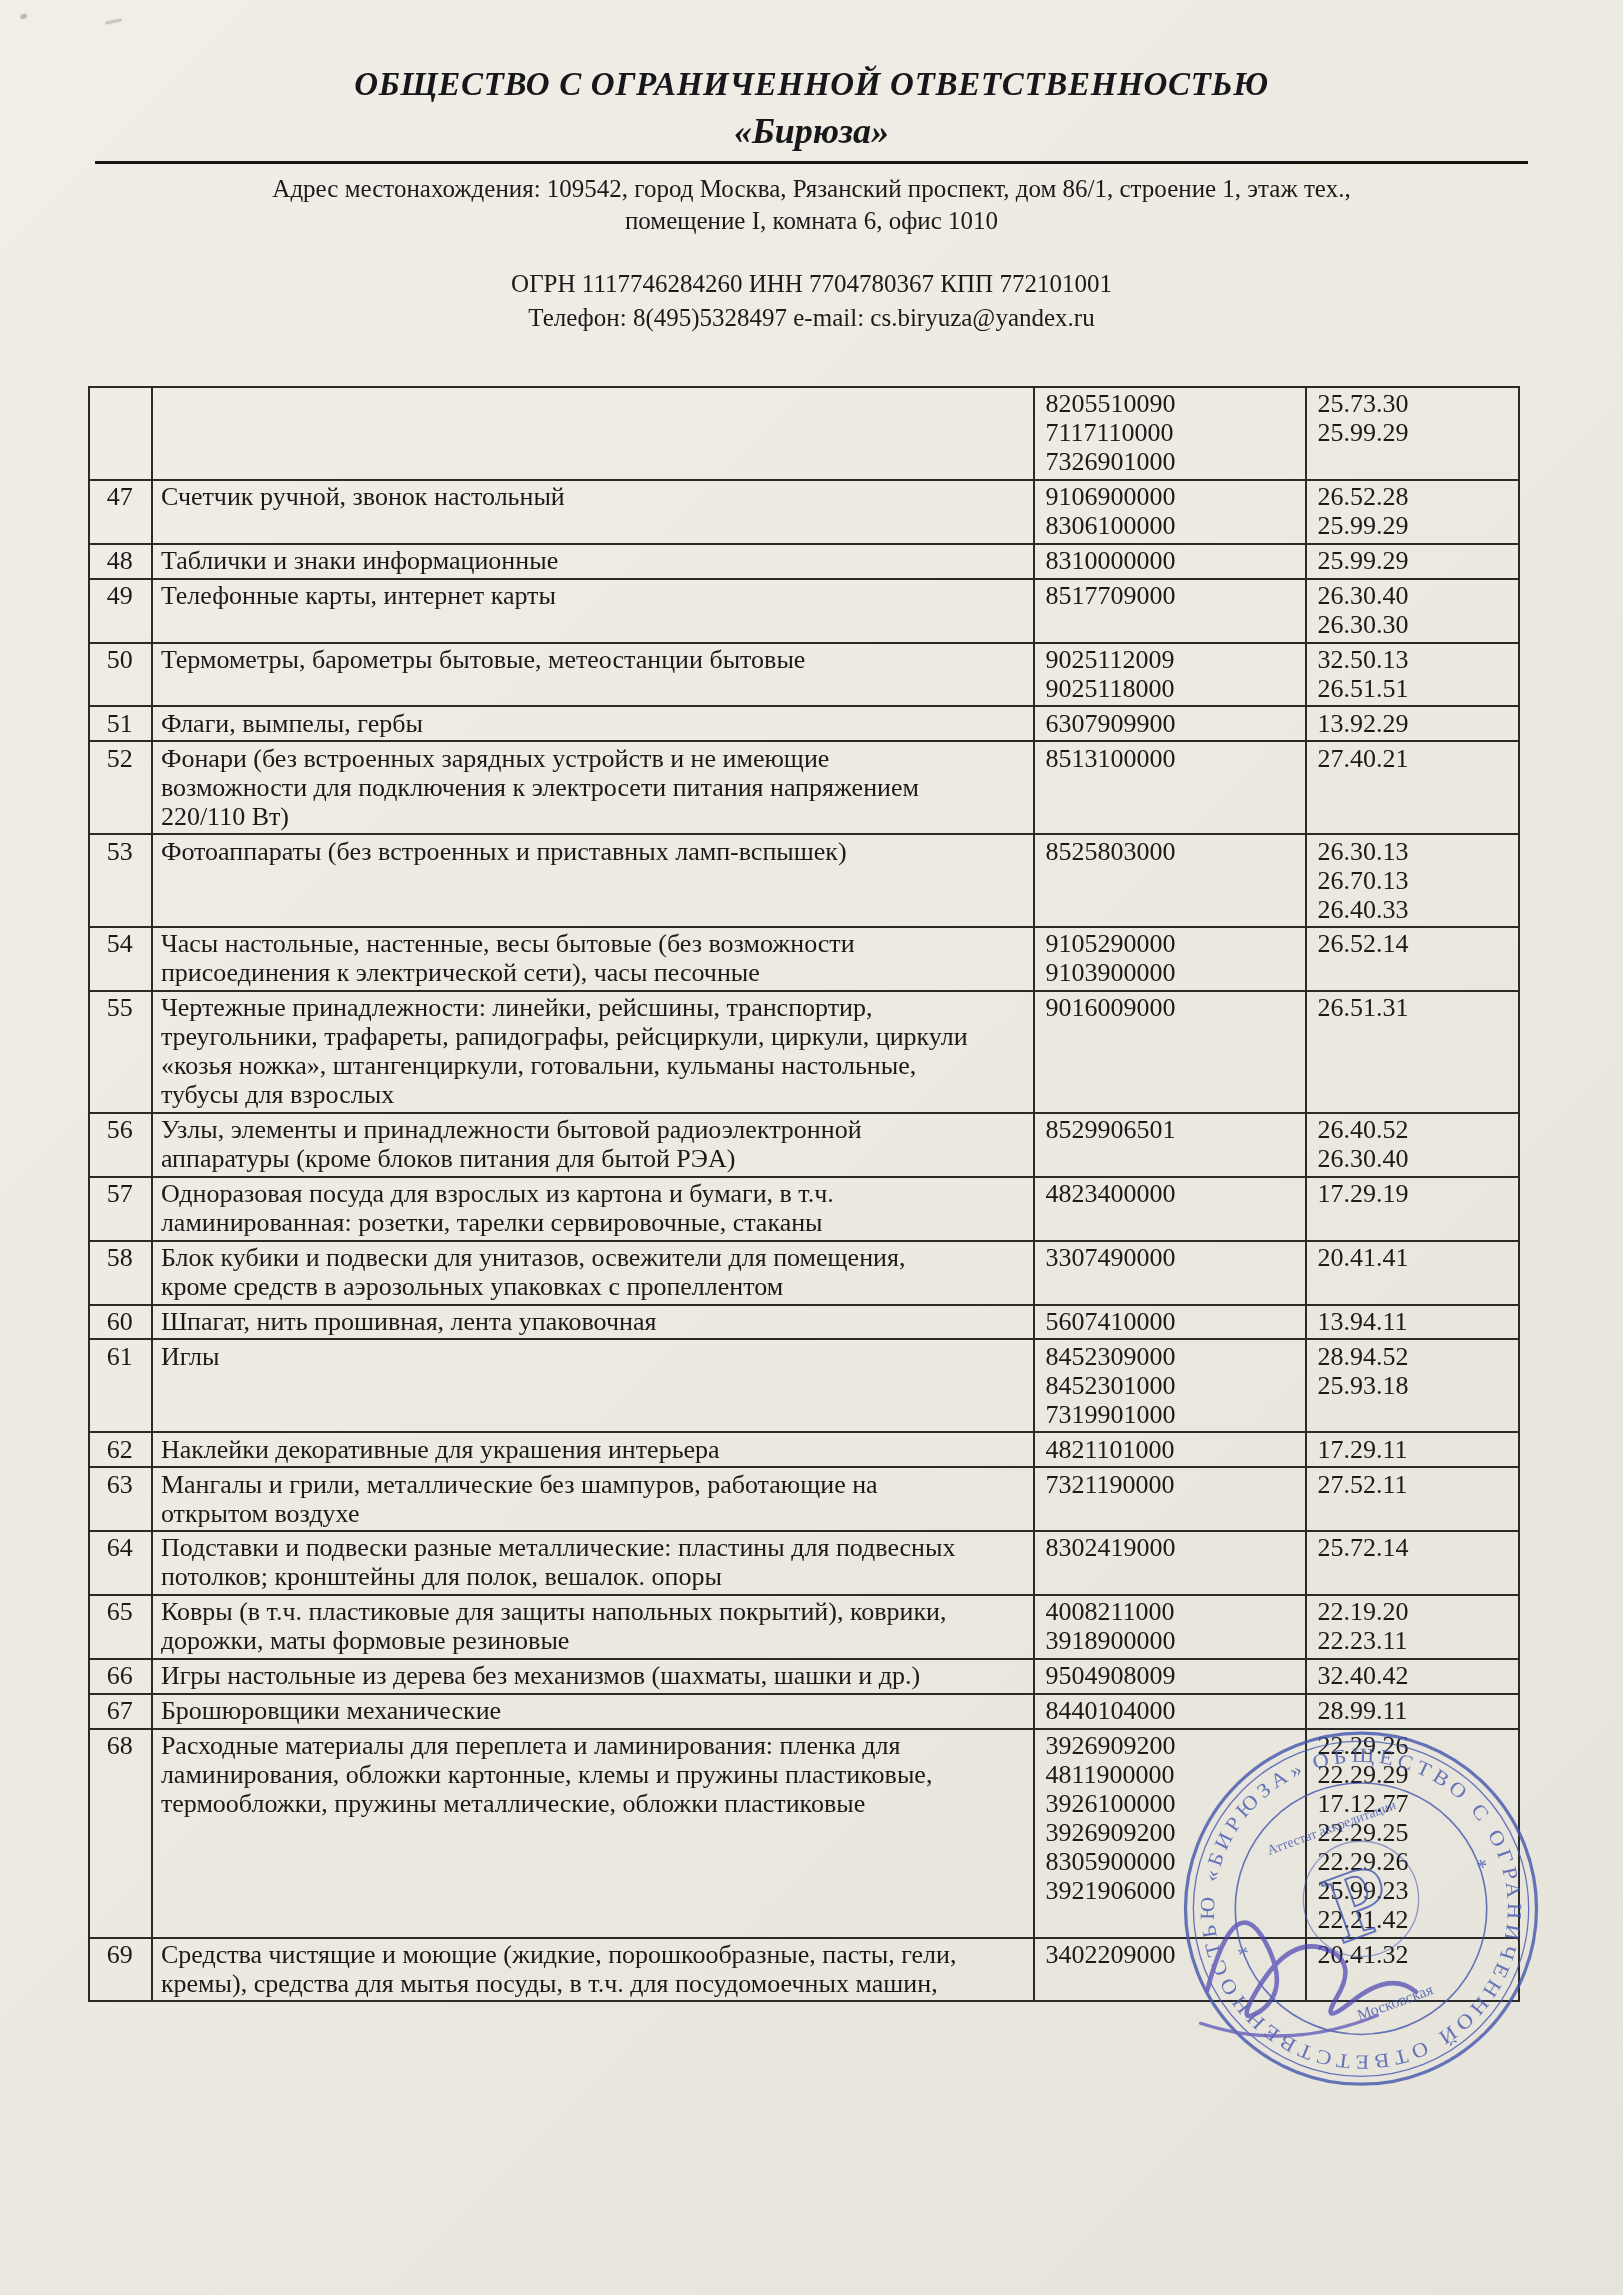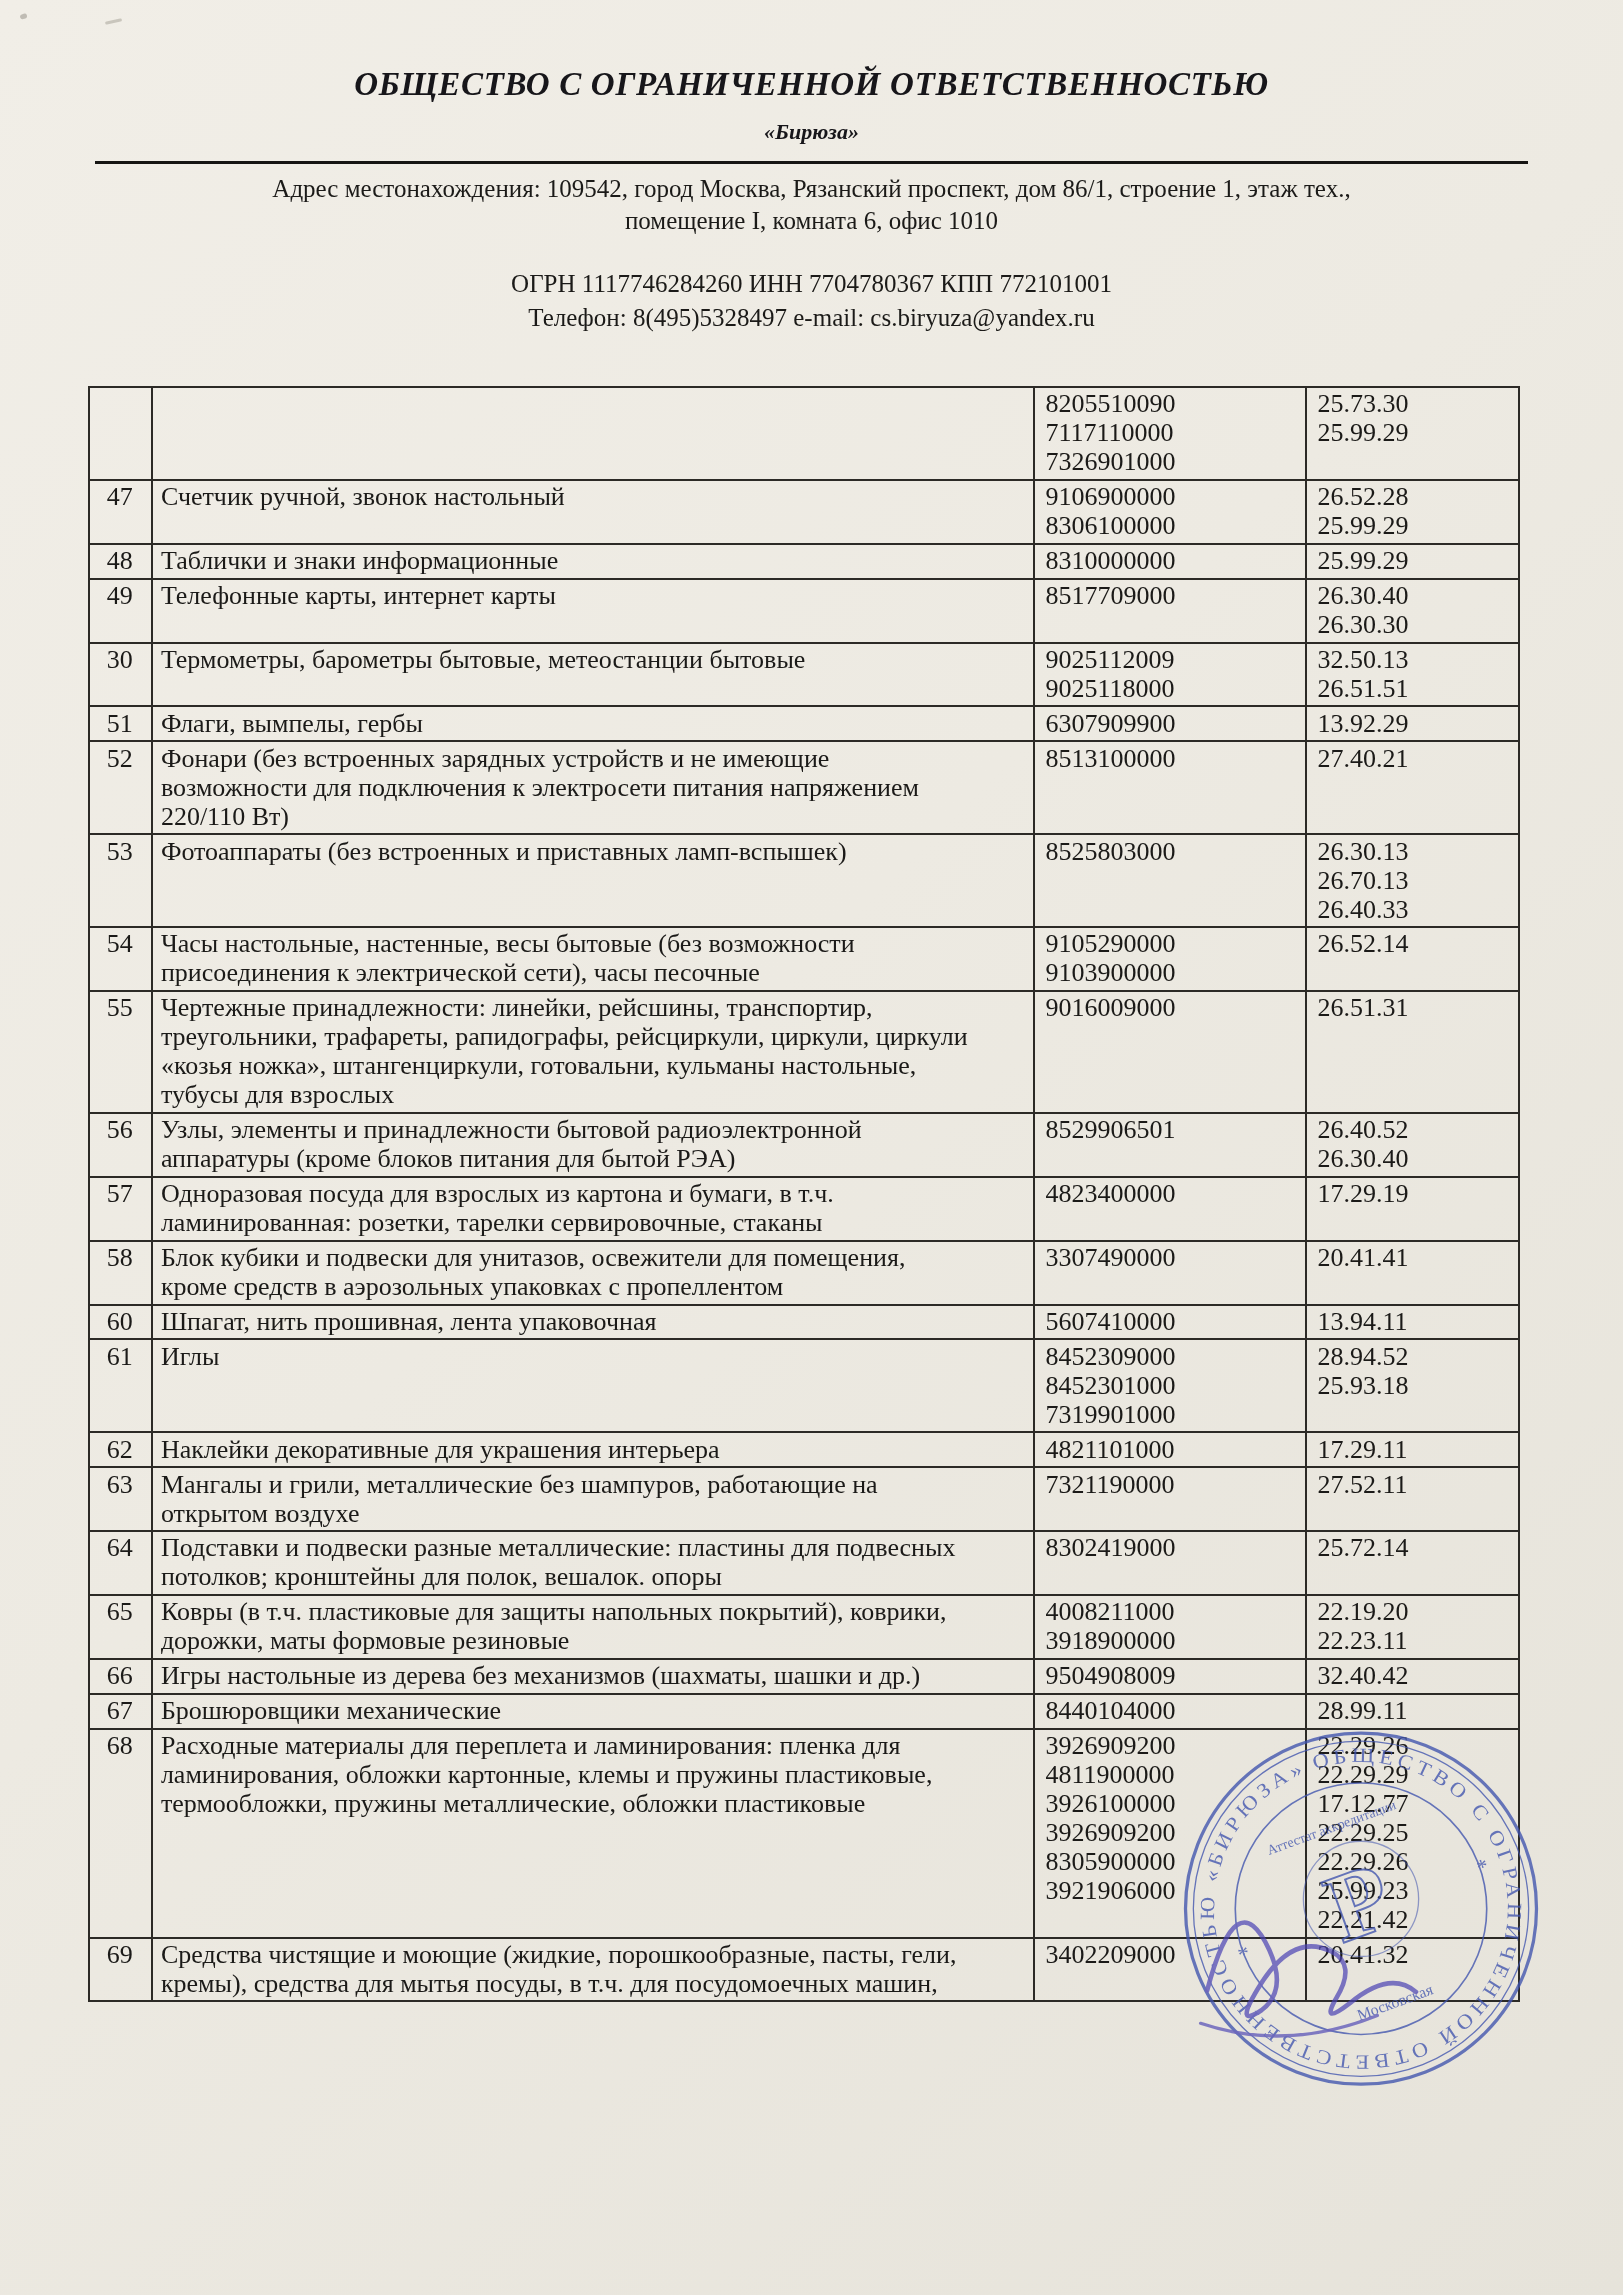--- a/index.html
+++ b/index.html
@@ -14,21 +14,21 @@
   .page {
     position:absolute; inset:0;
     background:linear-gradient(135deg,#f1eee7 0%,#edeae2 45%,#e6e3da 100%);
   }
   .speck { position:absolute; background:#98948a; opacity:.55; border-radius:50%; }
   .speck.s1 { left:19.6px; top:14.4px; width:6.5px; height:4.6px; transform:rotate(-20deg); }
   .speck.s2 { left:105px; top:19.6px; width:17px; height:2.6px; border-radius:2.6px; transform:rotate(-12deg); opacity:.45; }
 
   .doc-header { position:absolute; top:65px; left:0; width:100%; text-align:center; }
   .title1 { font-size:33px; line-height:39px; font-weight:700; font-style:italic; letter-spacing:0.7px; color:#17161a;text-align:center; }
-  .title2 { font-size:22px; line-height:41px; font-weight:700; font-style:italic; margin-top:6.5px; color:#17161a; }
+  .title2 { font-size:36px; line-height:41px; font-weight:700; font-style:italic; margin-top:6.5px; color:#17161a; }
   .rule   { width:1433px; height:3.3px; background:#161513; margin:9.2px auto 0; }
   .addr   { margin-top:9.2px; font-size:25px; line-height:32px; white-space:pre-line; }
   .addr2  { margin-top:0; }
   .reg    { margin-top:31px; font-size:25px; line-height:31px; }
   .contact{ margin-top:2.6px; font-size:25px; line-height:31px; }
 
   table.doc-table {
     position:absolute; top:386px; left:88px;
     width:1430px; table-layout:fixed;
     border-collapse:collapse;
@@ -101,21 +101,21 @@
       <td class="c-okved">25.99.29</td>
     </tr>
         <tr>
       <td class="c-num">49</td>
       <td class="c-name">Телефонные карты, интернет карты</td>
       <td class="c-code">8517709000</td>
       <td class="c-okved">26.30.40
 26.30.30</td>
     </tr>
         <tr>
-      <td class="c-num">30</td>
+      <td class="c-num">50</td>
       <td class="c-name">Термометры, барометры бытовые, метеостанции бытовые</td>
       <td class="c-code">9025112009
 9025118000</td>
       <td class="c-okved">32.50.13
 26.51.51</td>
     </tr>
         <tr>
       <td class="c-num">51</td>
       <td class="c-name">Флаги, вымпелы, гербы</td>
       <td class="c-code">6307909900</td>

